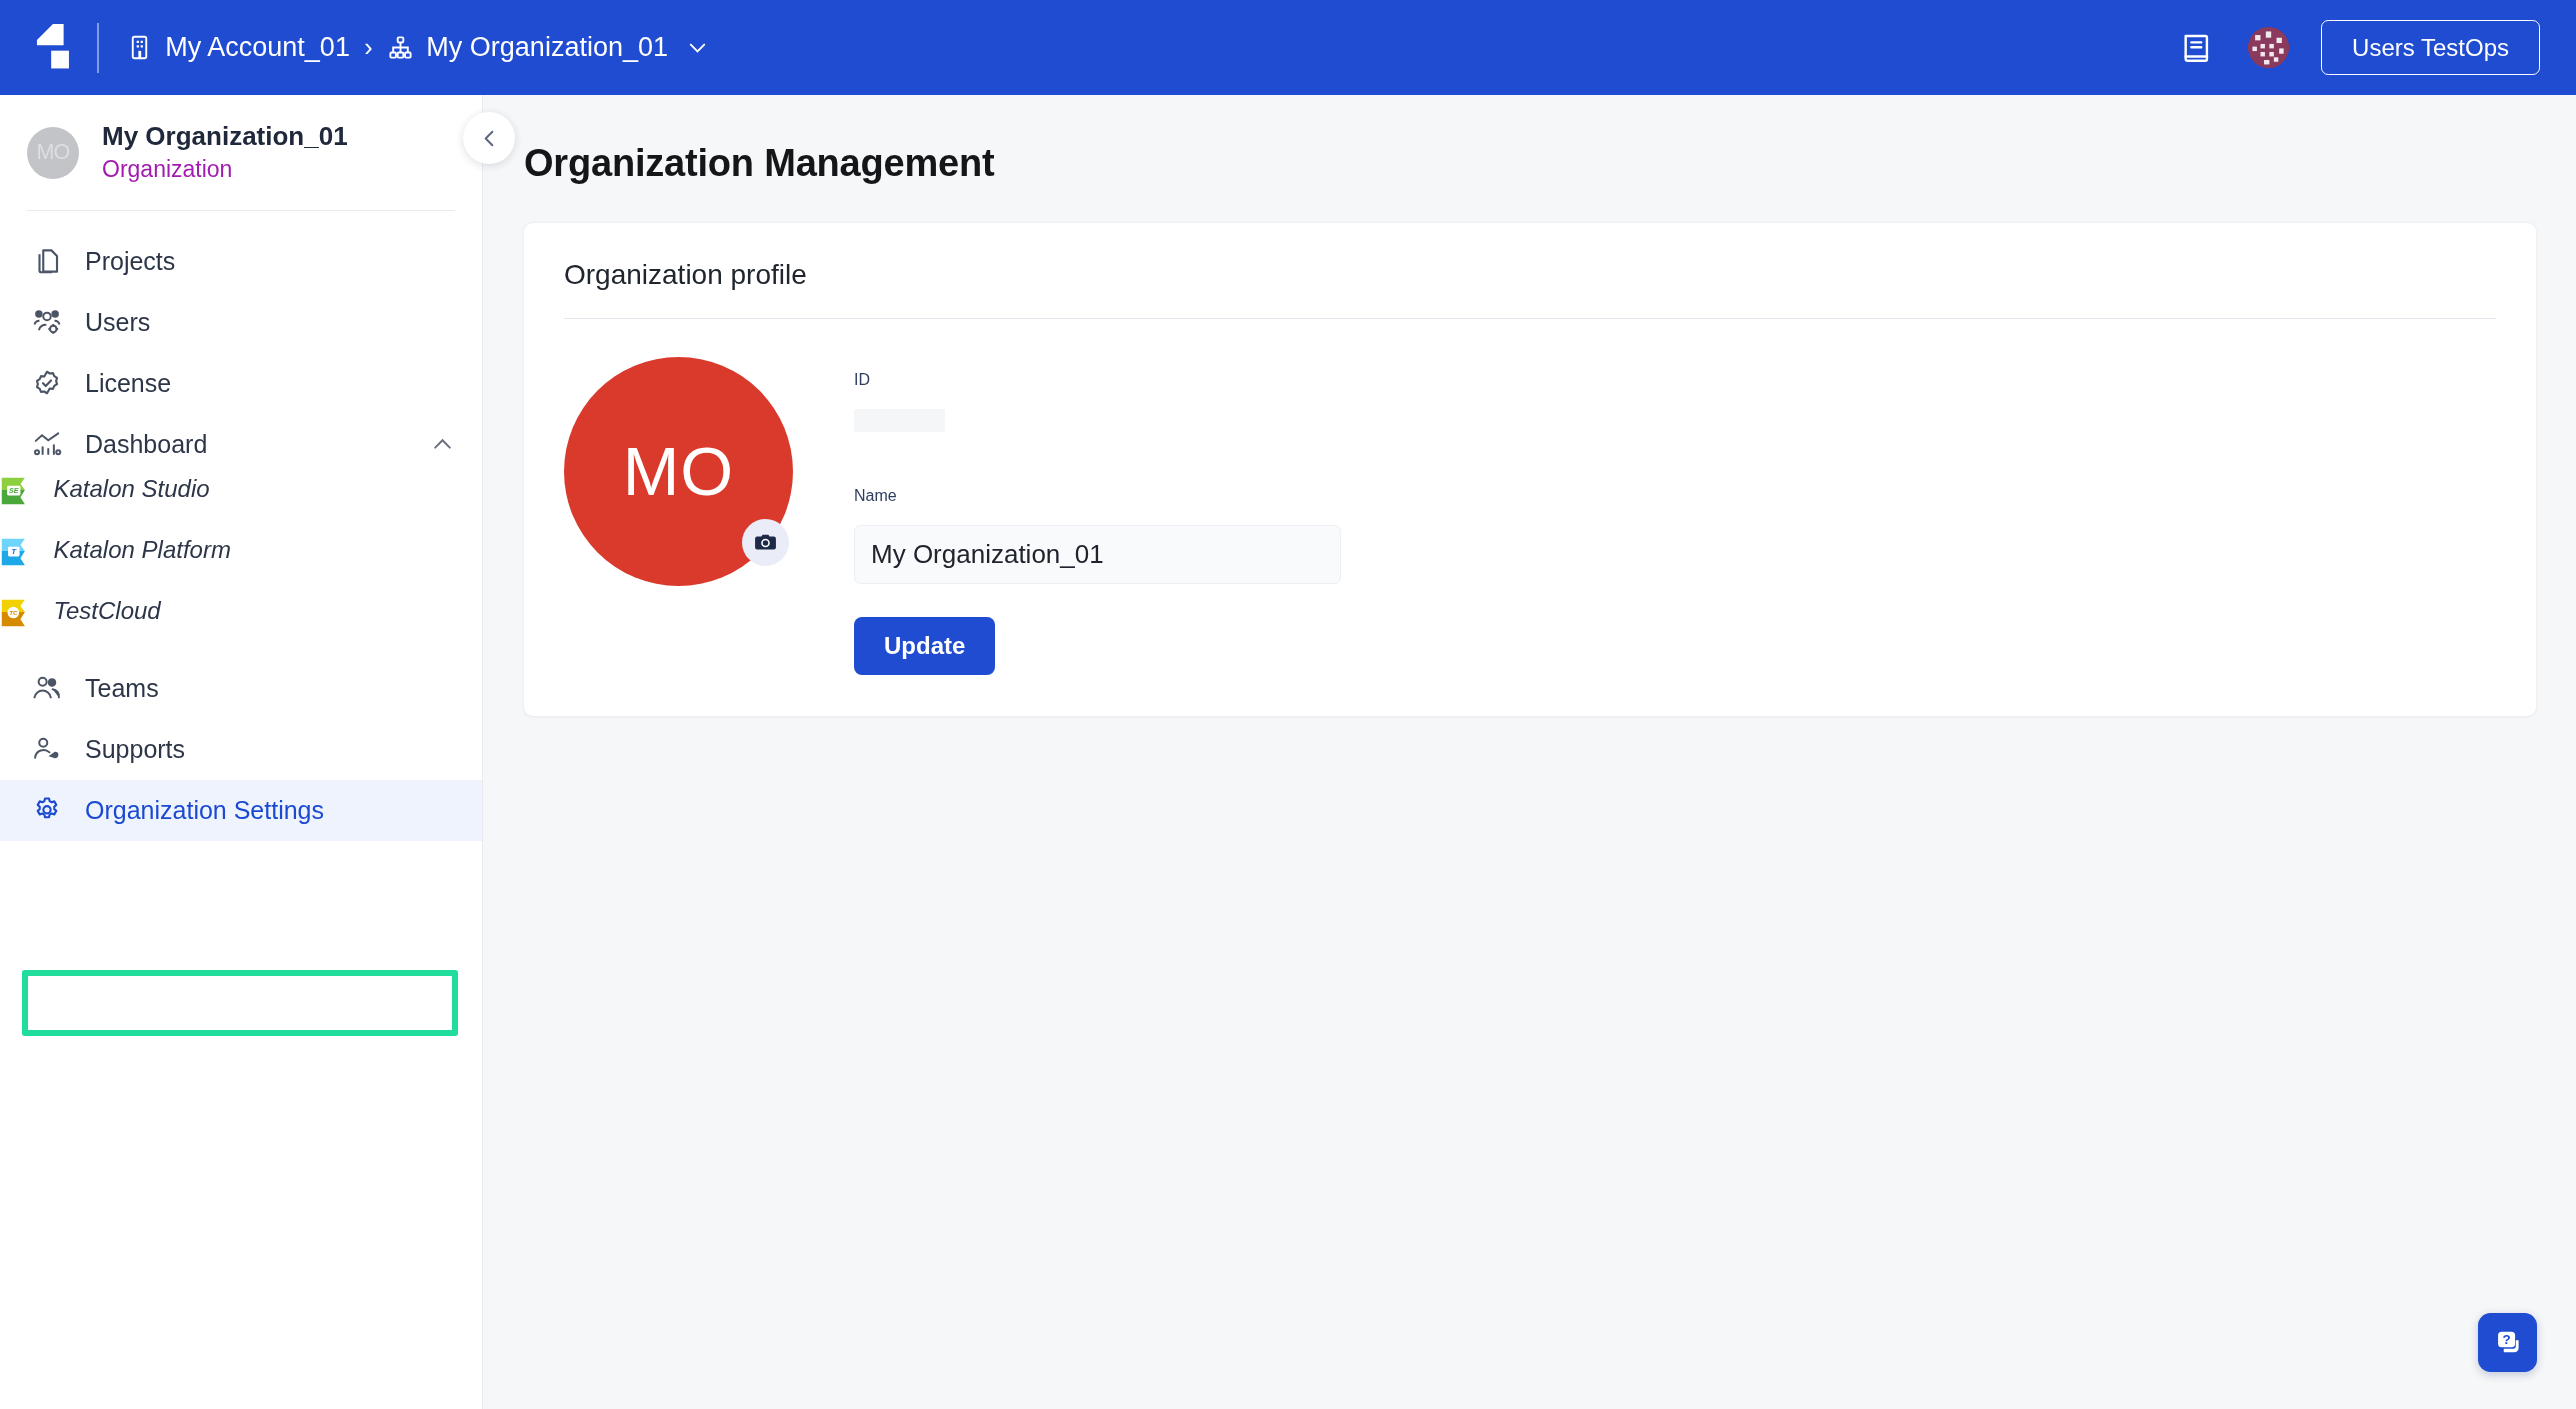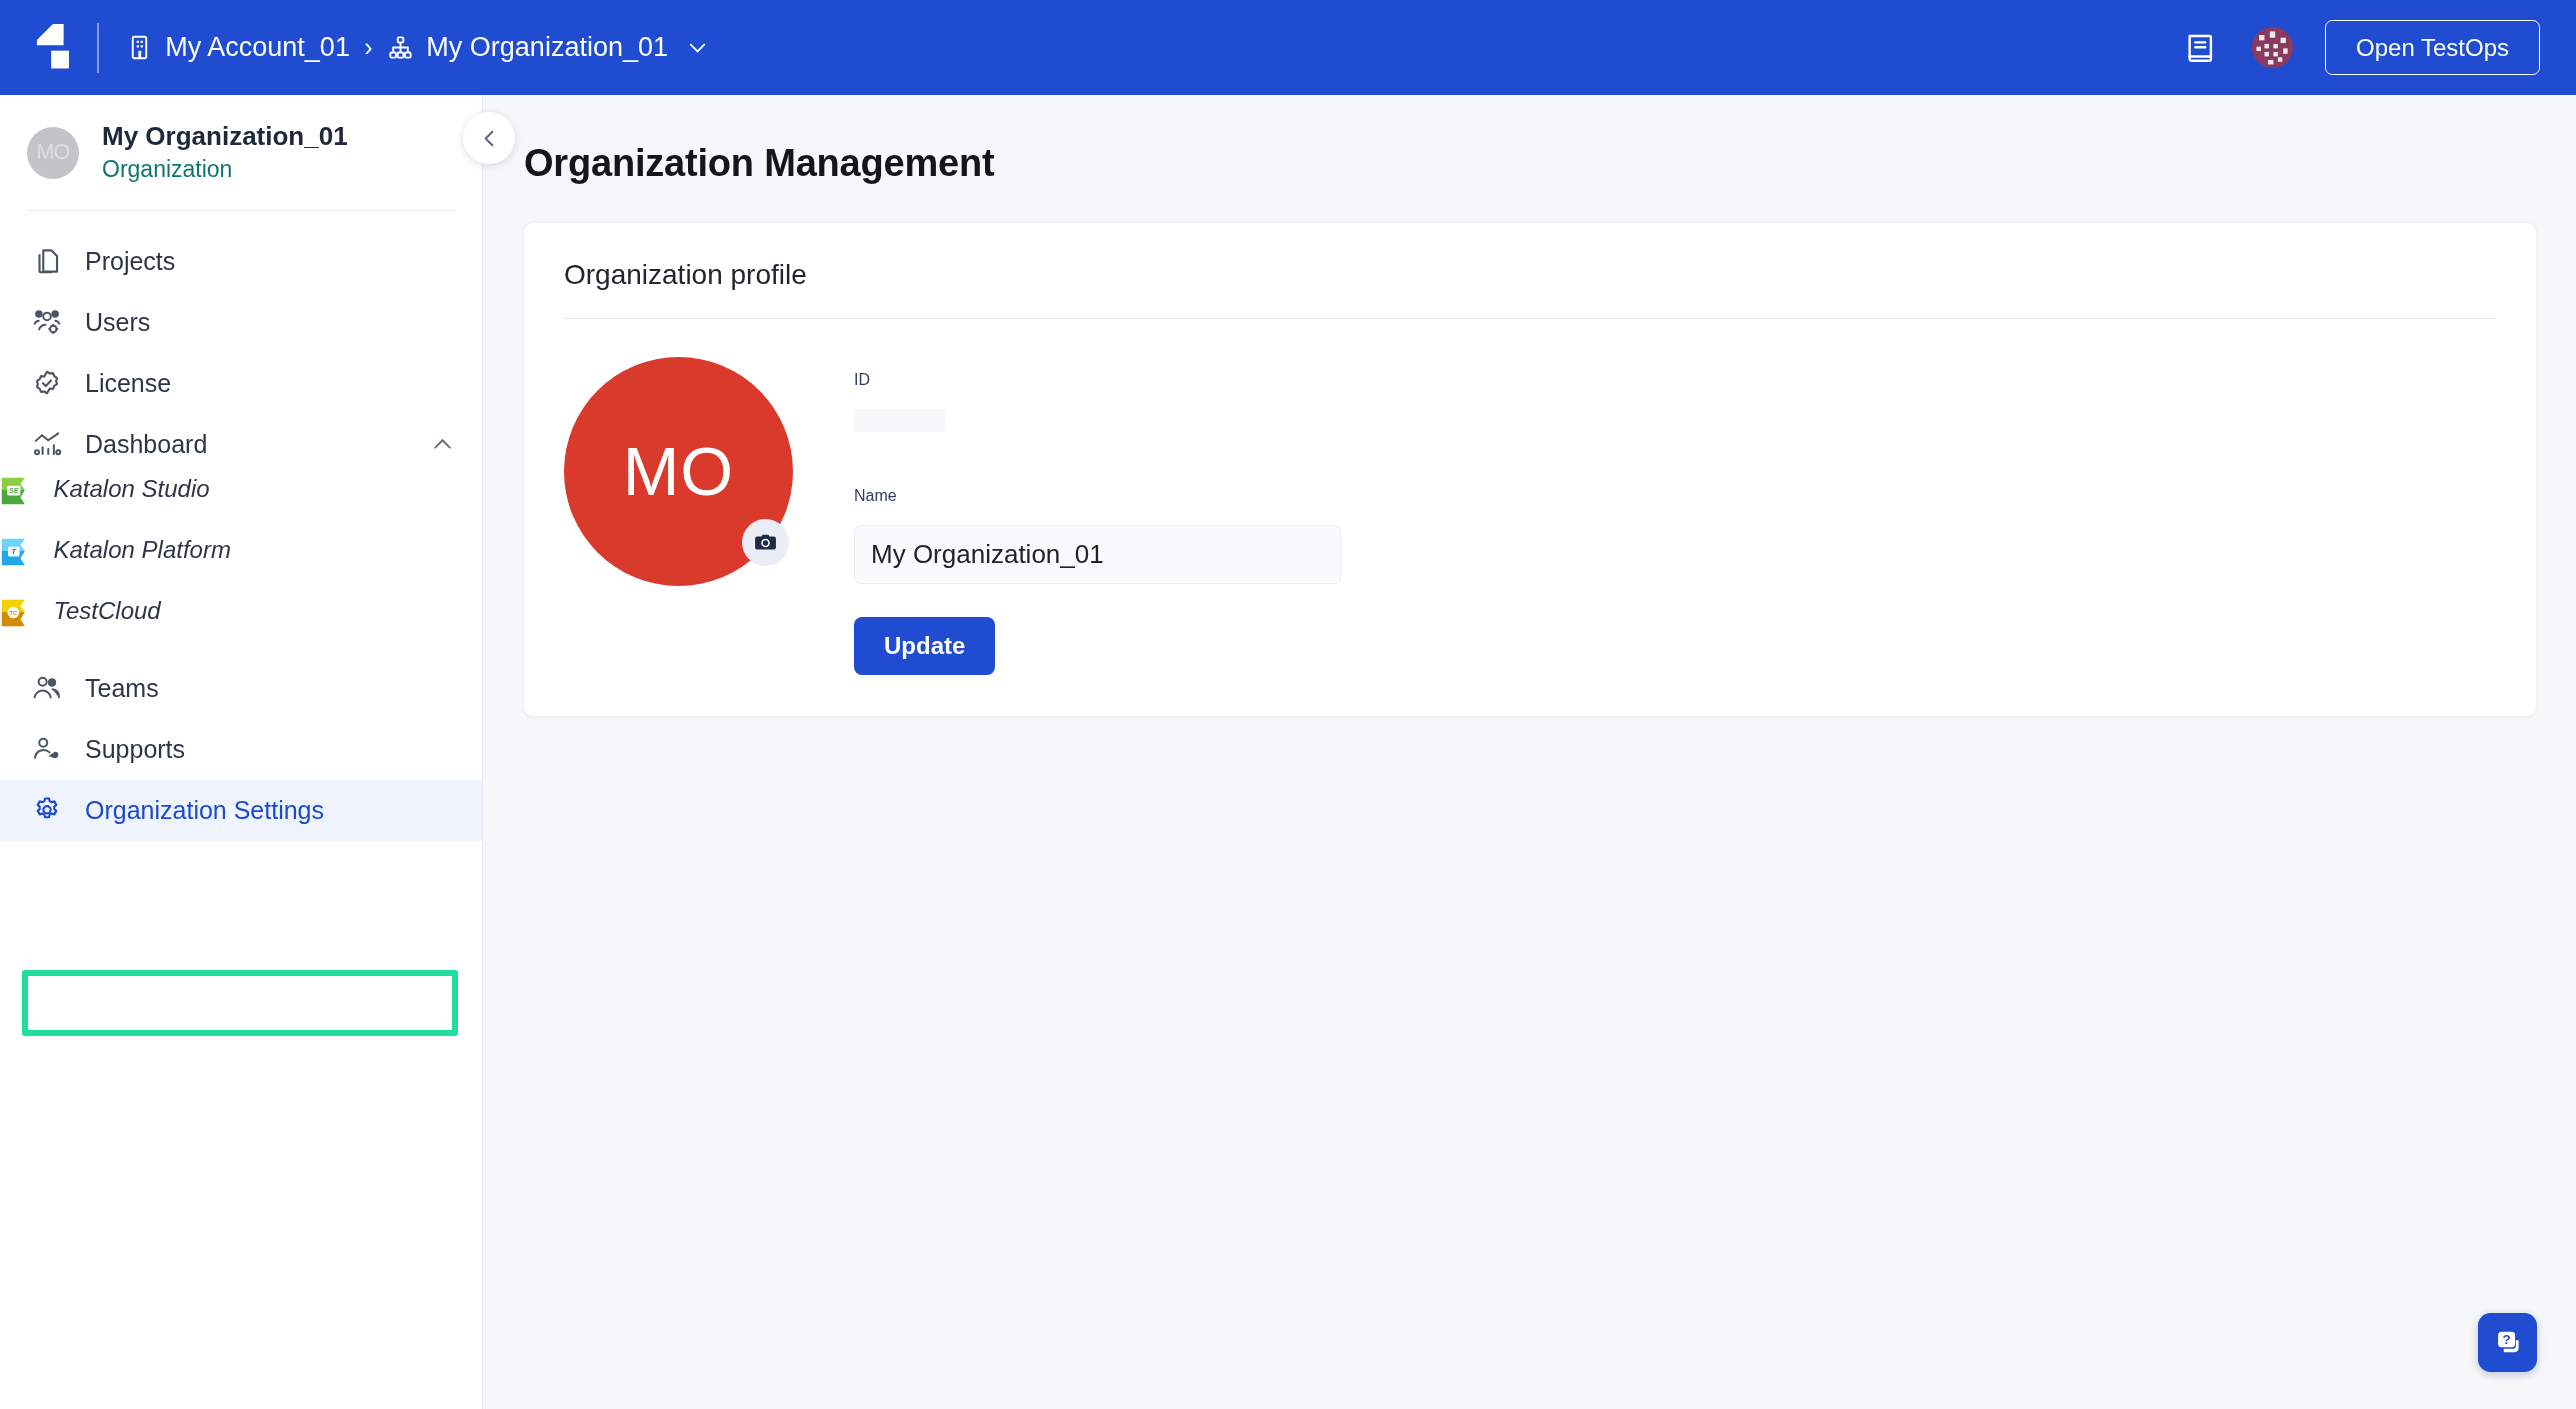--- a/index.html
+++ b/index.html
@@ -64,21 +64,21 @@
     display: flex; align-items: center; gap: 23px;
     padding: 25px 0 25px 27px;
   }
   .org-avatar {
     width: 52px; height: 52px; border-radius: 50%;
     background: #c2c4c8; color: #dcdee1;
     display: flex; align-items: center; justify-content: center;
     font-size: 21.5px; font-weight: 400; letter-spacing: -0.9px; flex: none;
   }
   .org-name { font-size: 26px; font-weight: 700; color: #20293c; line-height: 1.25; }
-  .org-sub { font-size: 23px; color: #0f766e; line-height: 1.3; margin-top: 2.7px; }
+  .org-sub { font-size: 23px; color: #a21caf; line-height: 1.3; margin-top: 2.7px; }
   .sb-divider { height: 0.9px; background: #e8eaee; margin: 0 27px; }
 
   .nav { padding-top: 19.7px; }
   .nav-item {
     display: flex; align-items: center; gap: 23px;
     height: 61px; padding: 0 27px 0 32px;
     cursor: pointer; position: relative;
   }
   .nav-item .nav-ico { width: 30px; height: 30px; flex: none; display: block; }
   .nav-label { font-size: 25px; color: #2d3648; white-space: nowrap; }
@@ -243,21 +243,21 @@
           <rect x="14" y="28" width="5" height="5"></rect>
           <rect x="24" y="28" width="5" height="5"></rect>
           <rect x="5" y="22" width="5" height="5"></rect>
           <rect x="35" y="24" width="5" height="6"></rect>
           <rect x="18" y="37" width="6" height="5"></rect>
           <rect x="29" y="34" width="5" height="5"></rect>
         </g>
       </svg>
     </div>
 
-    <button class="open-testops">Open TestOps</button>
+    <button class="open-testops">Users TestOps</button>
   </div>
 </div>
 
 <div class="sidebar">
 
   <div class="org-head">
     <div class="org-avatar">MO</div>
     <div>
       <div class="org-name">My Organization_01</div>
       <div class="org-sub">Organization</div>

